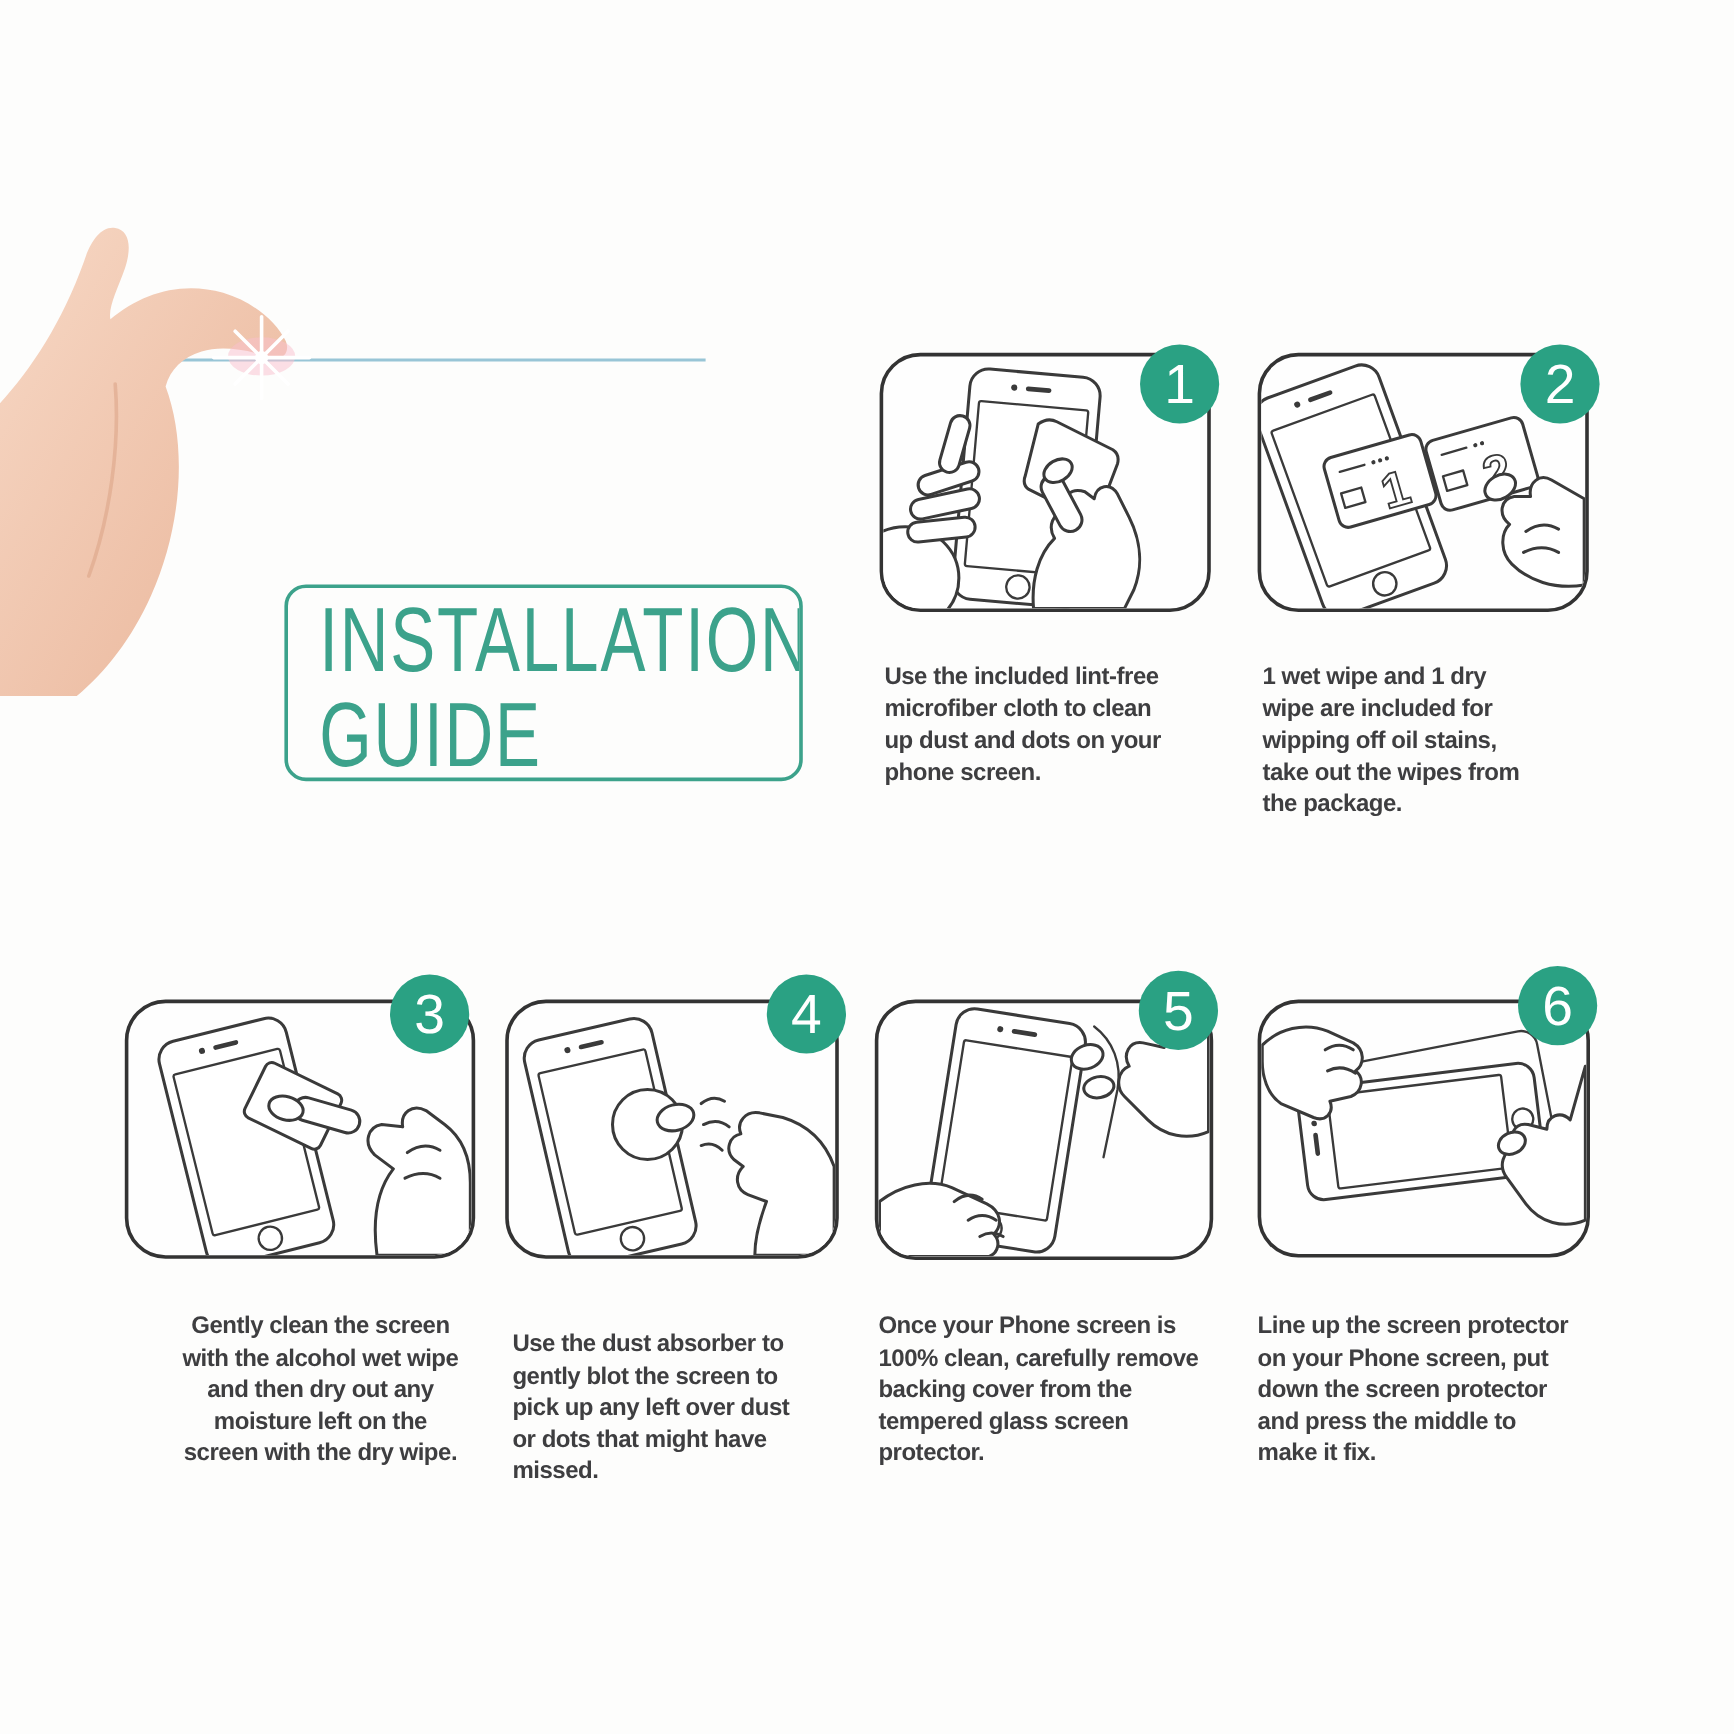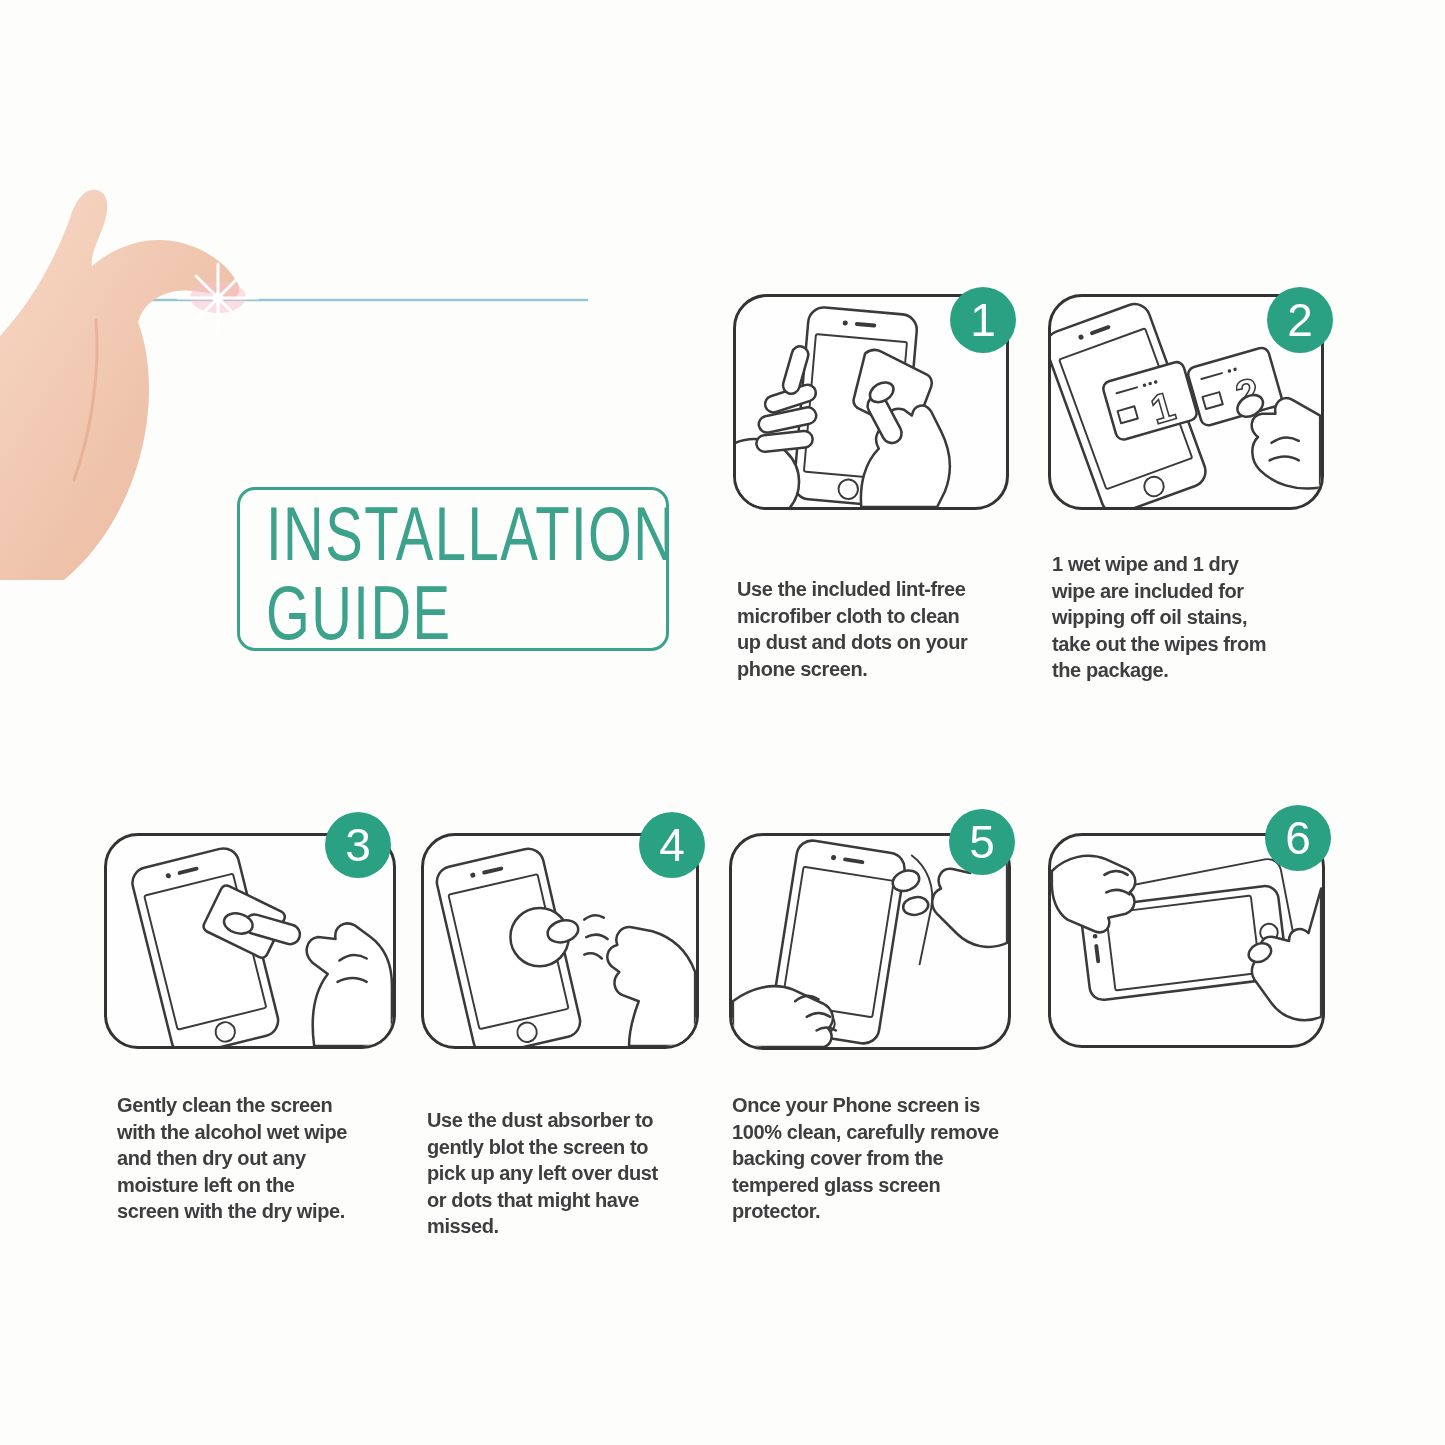--- a/index.html
+++ b/index.html
@@ -106,21 +106,21 @@
               C152,120 160,112 172,116 L180,122 C182,110 194,108 200,118 L210,138
               C220,158 222,180 214,200 L206,216 Z"></path>
         <rect class="fw" x="142" y="100" width="20" height="52" rx="10" transform="rotate(-28 152 126)"></rect>
         <ellipse class="fw" cx="149" cy="98" rx="13" ry="9" transform="rotate(-30 149 98)"></ellipse>
       </g>
     </svg>
   </div>
   <div class="badge" style="left:950px;top:287px;">
     <span>1</span>
   </div>
-  <div class="caption" style="left:737px;top:551px;width:300px;margin-top:25px;">Use the included lint-free
+  <div class="caption" style="left:737px;top:551px;width:300px;">Use the included lint-free
 microfiber cloth to clean
 up dust and dots on your
 phone screen.</div>
 
   <div class="panel" style="left:1048px;top:294px;width:276px;height:216px;">
     <svg viewBox="0 0 276 216">
       <use href="#phone-v" transform="translate(20,16) rotate(-20 56 99)"></use>
       <g transform="rotate(-16 150 100)">
         <rect class="fw" x="58" y="62" width="86" height="62" rx="8"></rect>
         <line class="ln thin" x1="70" y1="76" x2="92" y2="76"></line>
@@ -162,21 +162,21 @@
               L234,106 C232,94 242,86 254,92 L270,104 C286,116 292,134 292,154 L292,216 Z"></path>
         <rect class="fw" x="140" y="86" width="58" height="20" rx="10" transform="rotate(16 169 96)"></rect>
         <ellipse class="fw" cx="134" cy="90" rx="15" ry="10" transform="rotate(15 134 90)"></ellipse>
         <path class="ln" d="M238,128 q14,-10 28,-2 M236,150 q16,-8 30,0"></path>
       </g>
     </svg>
   </div>
   <div class="badge" style="left:325px;top:812px;">
     <span>3</span>
   </div>
-  <div class="caption" style="left:117px;top:1092px;width:300px;">Gently clean the screen
+  <div class="caption" style="left:117px;top:1092px;width:300px;text-align:center;">Gently clean the screen
 with the alcohol wet wipe
 and then dry out any
 moisture left on the
 screen with the dry wipe.</div>
 
   <div class="panel" style="left:421px;top:833px;width:278px;height:216px;">
     <svg viewBox="0 0 278 216">
       <use href="#phone-v" transform="translate(30,20) rotate(-13 56 99)"></use>
       <circle class="fw" cx="118" cy="104" r="30"></circle>
       <g>
@@ -241,14 +241,19 @@
       <g>
         <path class="fw" d="M277,54 L277,186 C258,194 238,188 226,172 L210,150 C202,140 206,126 218,124
               C210,114 216,102 228,104 L244,108 C244,96 256,92 264,100 Z"></path>
         <ellipse class="fw" cx="214" cy="120" rx="12" ry="9" transform="rotate(-25 214 120)"></ellipse>
       </g>
     </svg>
   </div>
   <div class="badge" style="left:1265px;top:805px;">
     <span>6</span>
   </div>
+  <div class="caption" style="left:1048px;top:1092px;width:320px;">Line up the screen protector
+on your Phone screen, put
+down the screen protector
+and press the middle to
+make it fix.</div>
 
 </div>
 
 </body></html>

